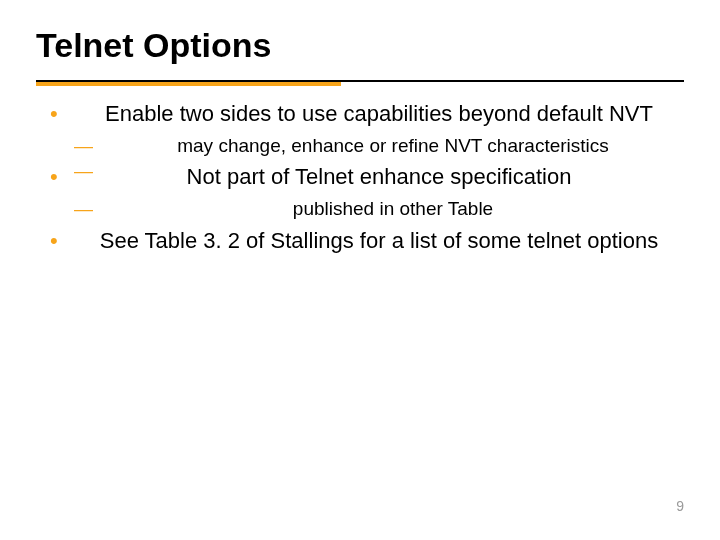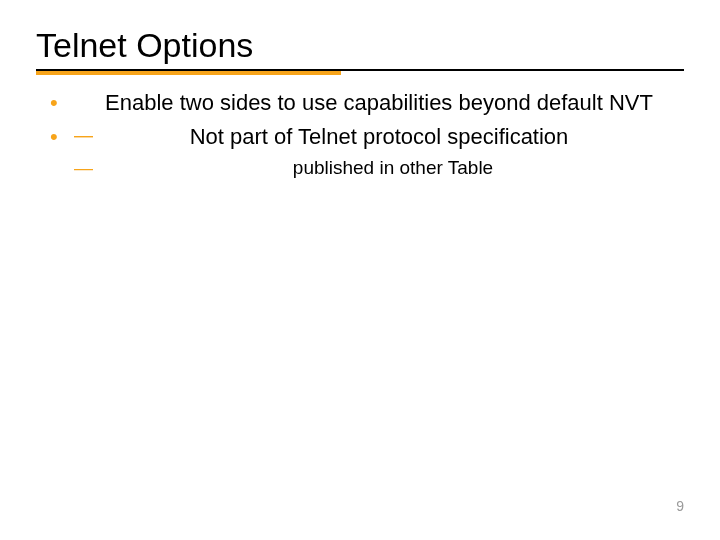--- a/index.html
+++ b/index.html
@@ -14,24 +14,24 @@
   }
   .slide {
     box-sizing: border-box;
     width: 720px;
     height: 540px;
     padding: 26px 36px 0 36px;
     position: relative;
   }
   .title {
     font-family: Arial, Helvetica, sans-serif;
-    font-weight: 400;
+    font-weight: 700;
     font-size: 34px;
     letter-spacing: 0px;
-    margin: 0 0 4px 0;
+    margin: 0 0 15px 0;
     font-stretch: condensed;
   }
   .rule-black {
     border: 0;
     border-top: 2px solid #000;
     margin: 0;
   }
   .rule-orange {
     border: 0;
     border-top: 4px solid #f7a41a;
@@ -95,26 +95,29 @@
 
 <div class="slide">
   <h1 class="title">Telnet Options</h1>
   <hr class="rule-black">
   <hr class="rule-orange">
 
   <ul class="level1">
     <li>
       <span>Enable two sides to use capabilities beyond default NVT</span>
       <ul class="level2">
-        <li><span class="dash">—</span></li>
+        <li><span class="dash">—</span><span>may change, enhance or refine NVT characteristics</span></li>
         <li><span class="dash">—</span></li>
       </ul>
     </li>
     <li>
-      <span>Not part of Telnet protocol specification</span>
+      <span>Not part of Telnet enhance specification</span>
       <ul class="level2">
         <li><span class="dash">—</span><span>published in other Table</span></li>
       </ul>
+    </li>
+    <li>
+      <span>See Table 3. 2 of Stallings for a list of some telnet options</span>
     </li>
   </ul>
 
   <div class="pagenum">9</div>
 </div>
 
 </body></html>

